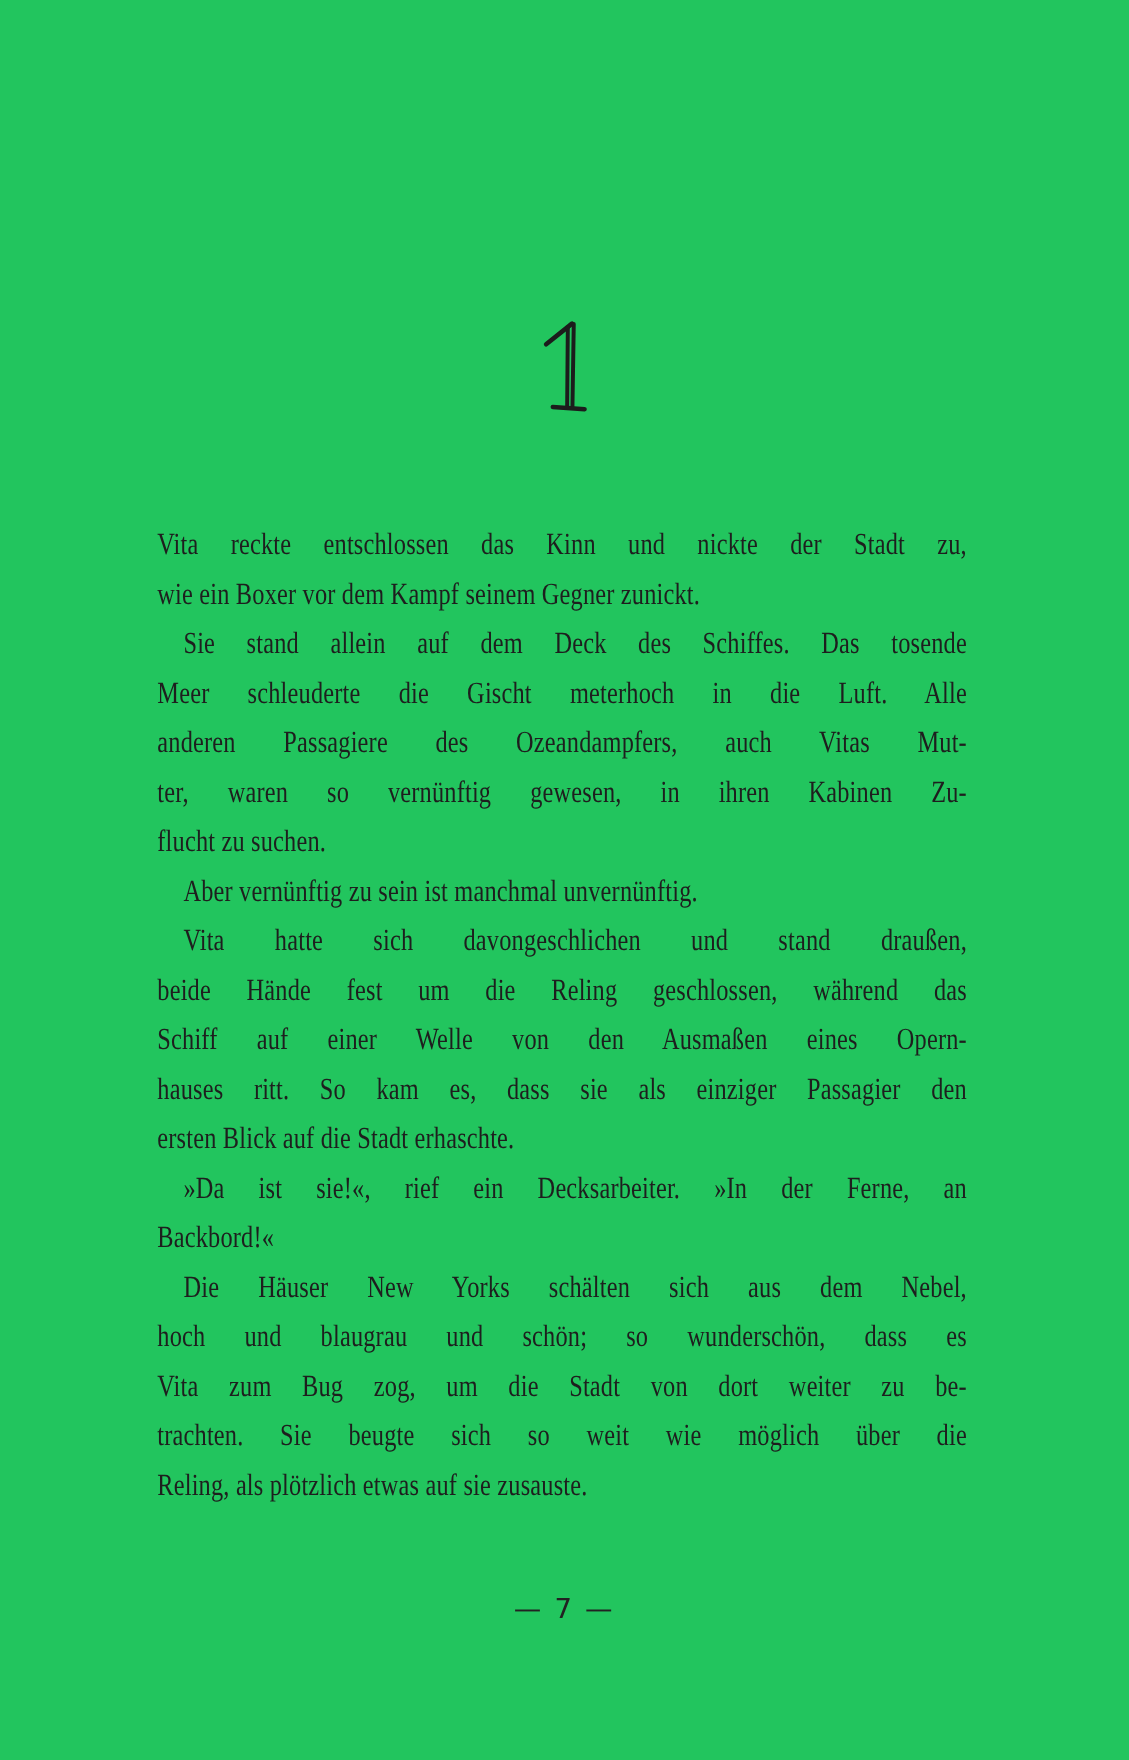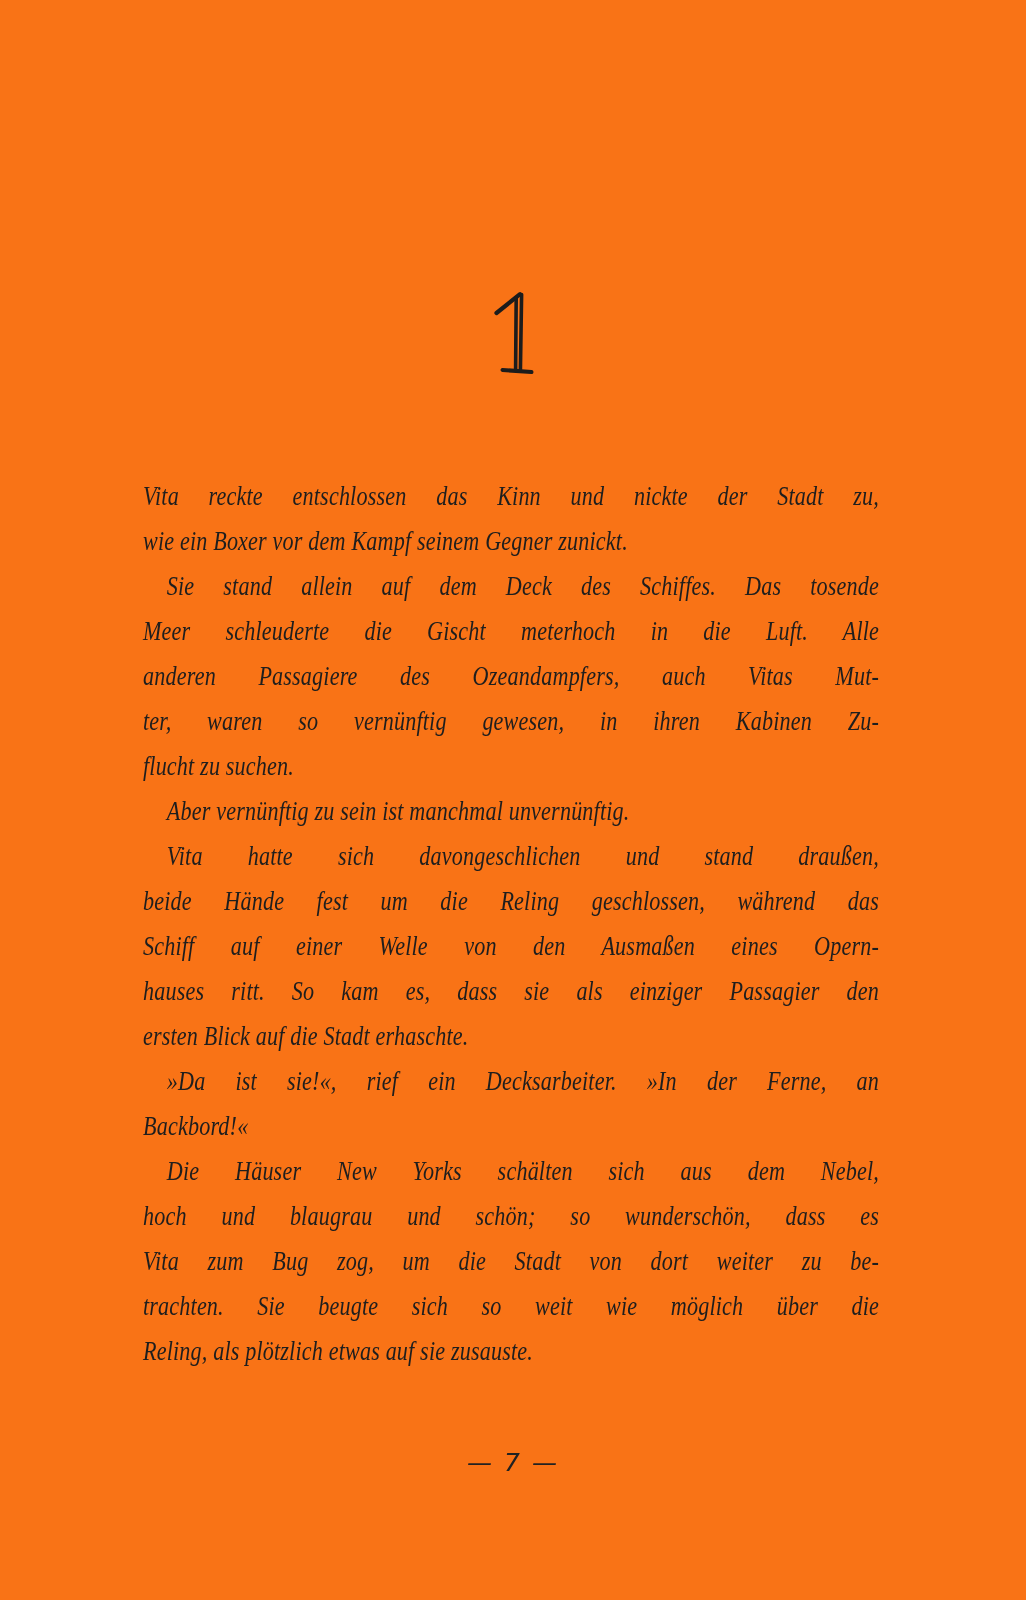--- a/index.html
+++ b/index.html
@@ -12,22 +12,21 @@
     height: 1600px;
     background: #ffffff;
     position: relative;
     font-family: "Liberation Serif", serif;
     color: #1e1e1e;
     overflow: hidden;
   }
   .page {
     position: absolute;
     inset: 0;
-    background: #f97316;
-    font-style: italic;
+    background: #22c55e;
   }
   
   .chapter-heading {
     position: absolute;
     left: 493px;
     top: 291px;
     width: 42px;
     height: 85px;
   }
   .chapter-heading svg {

